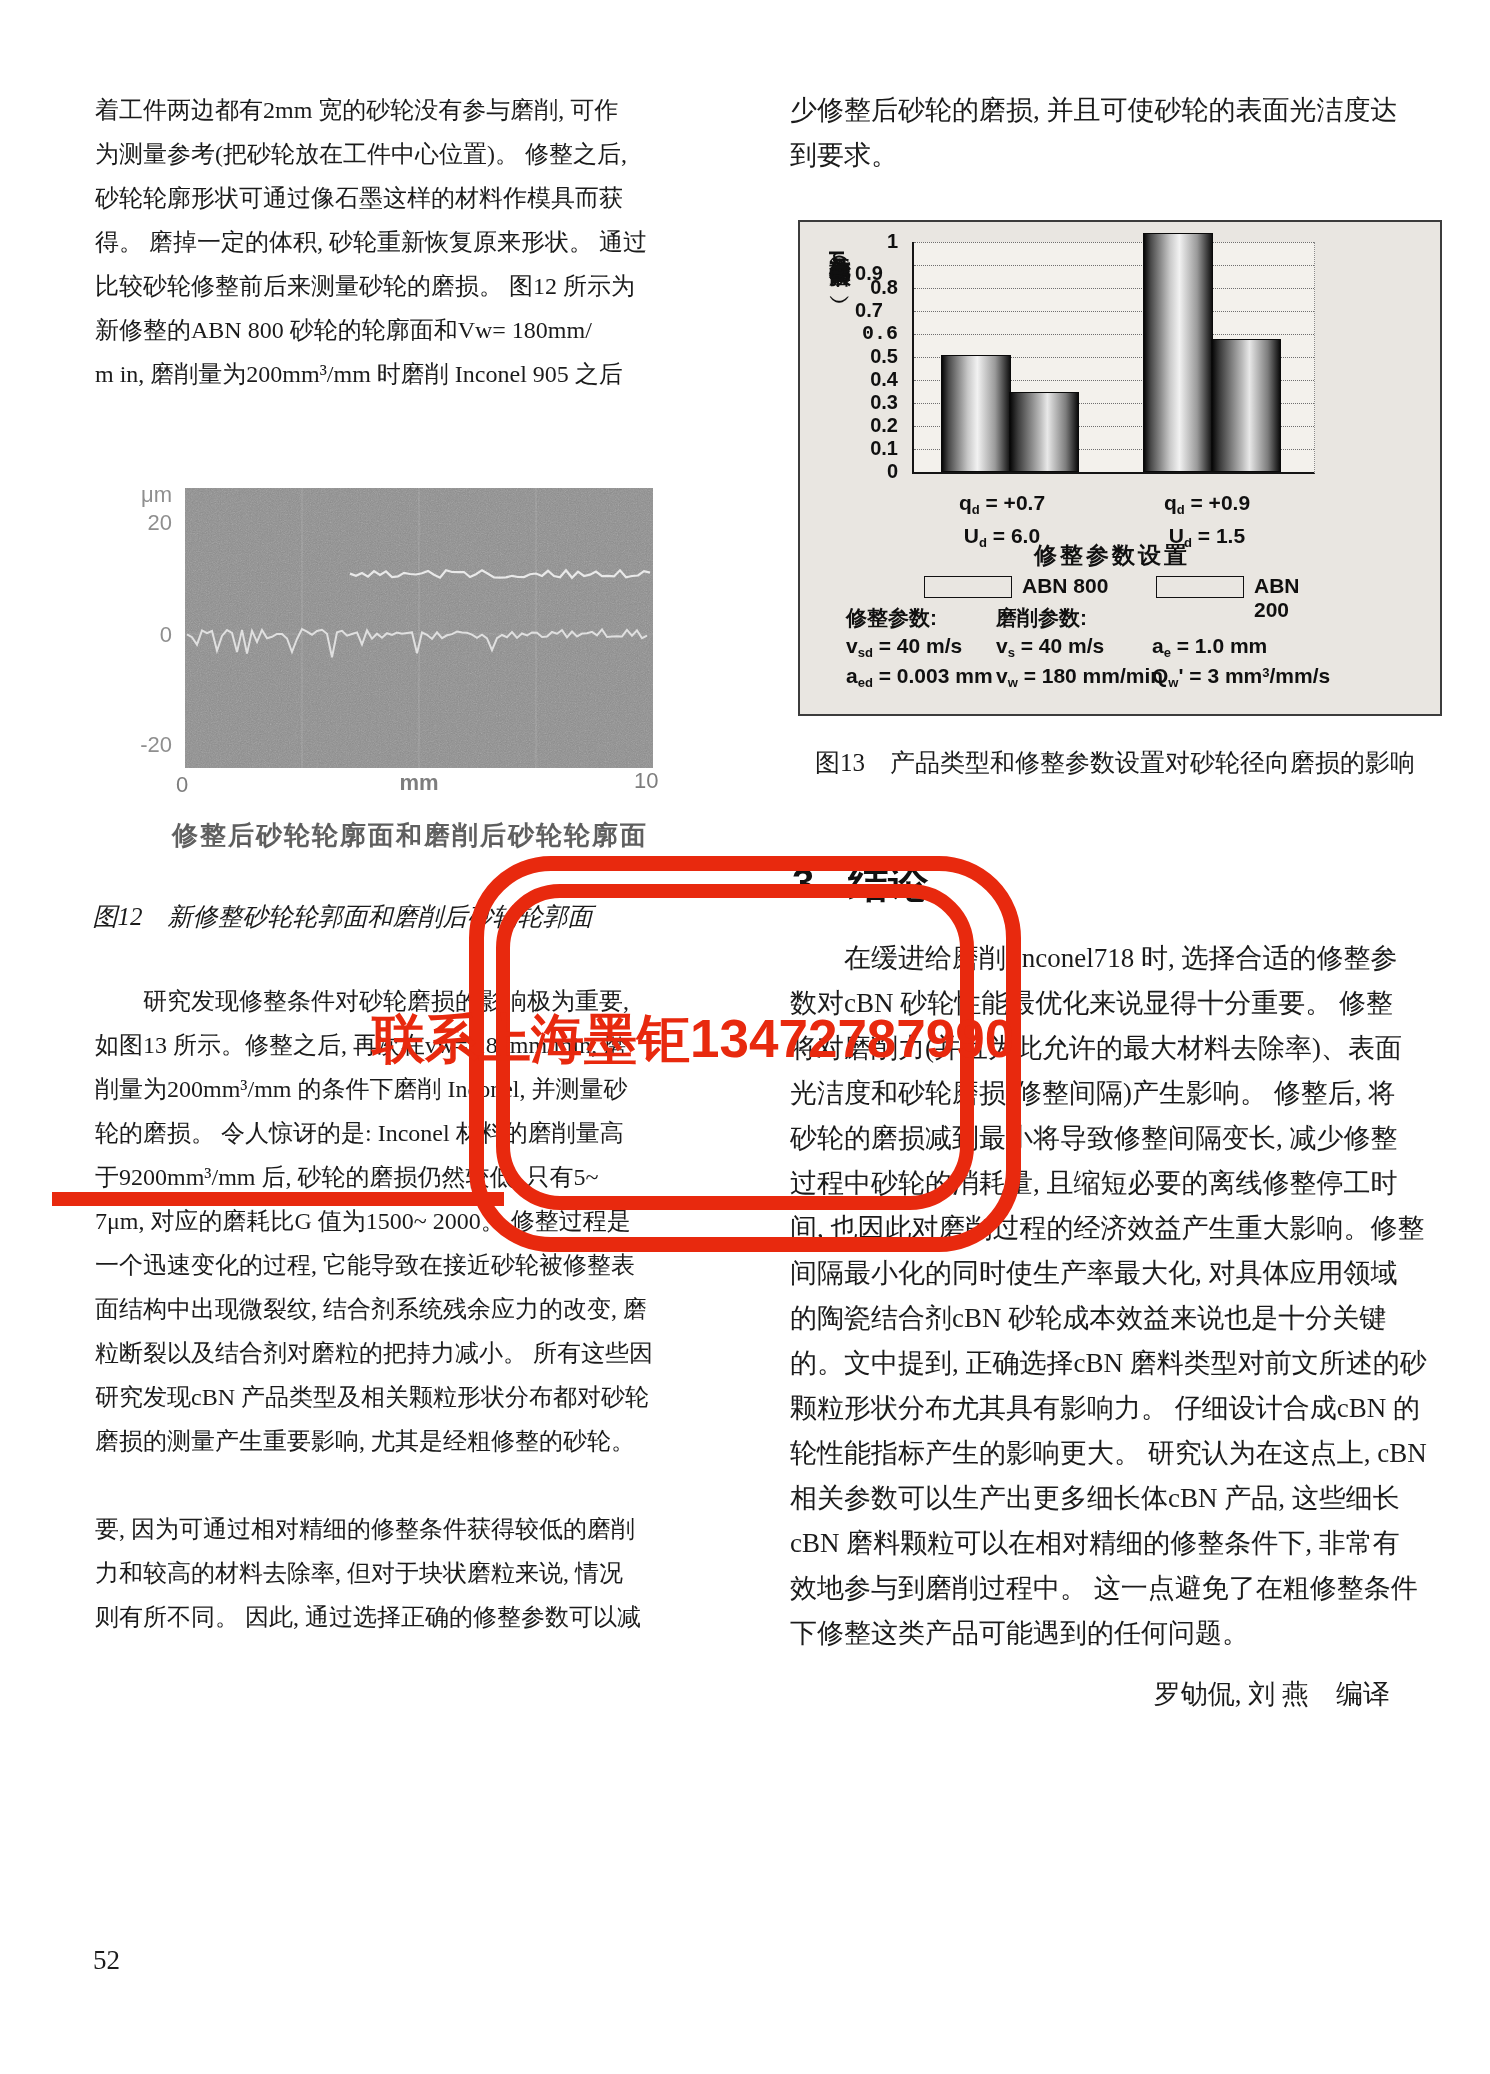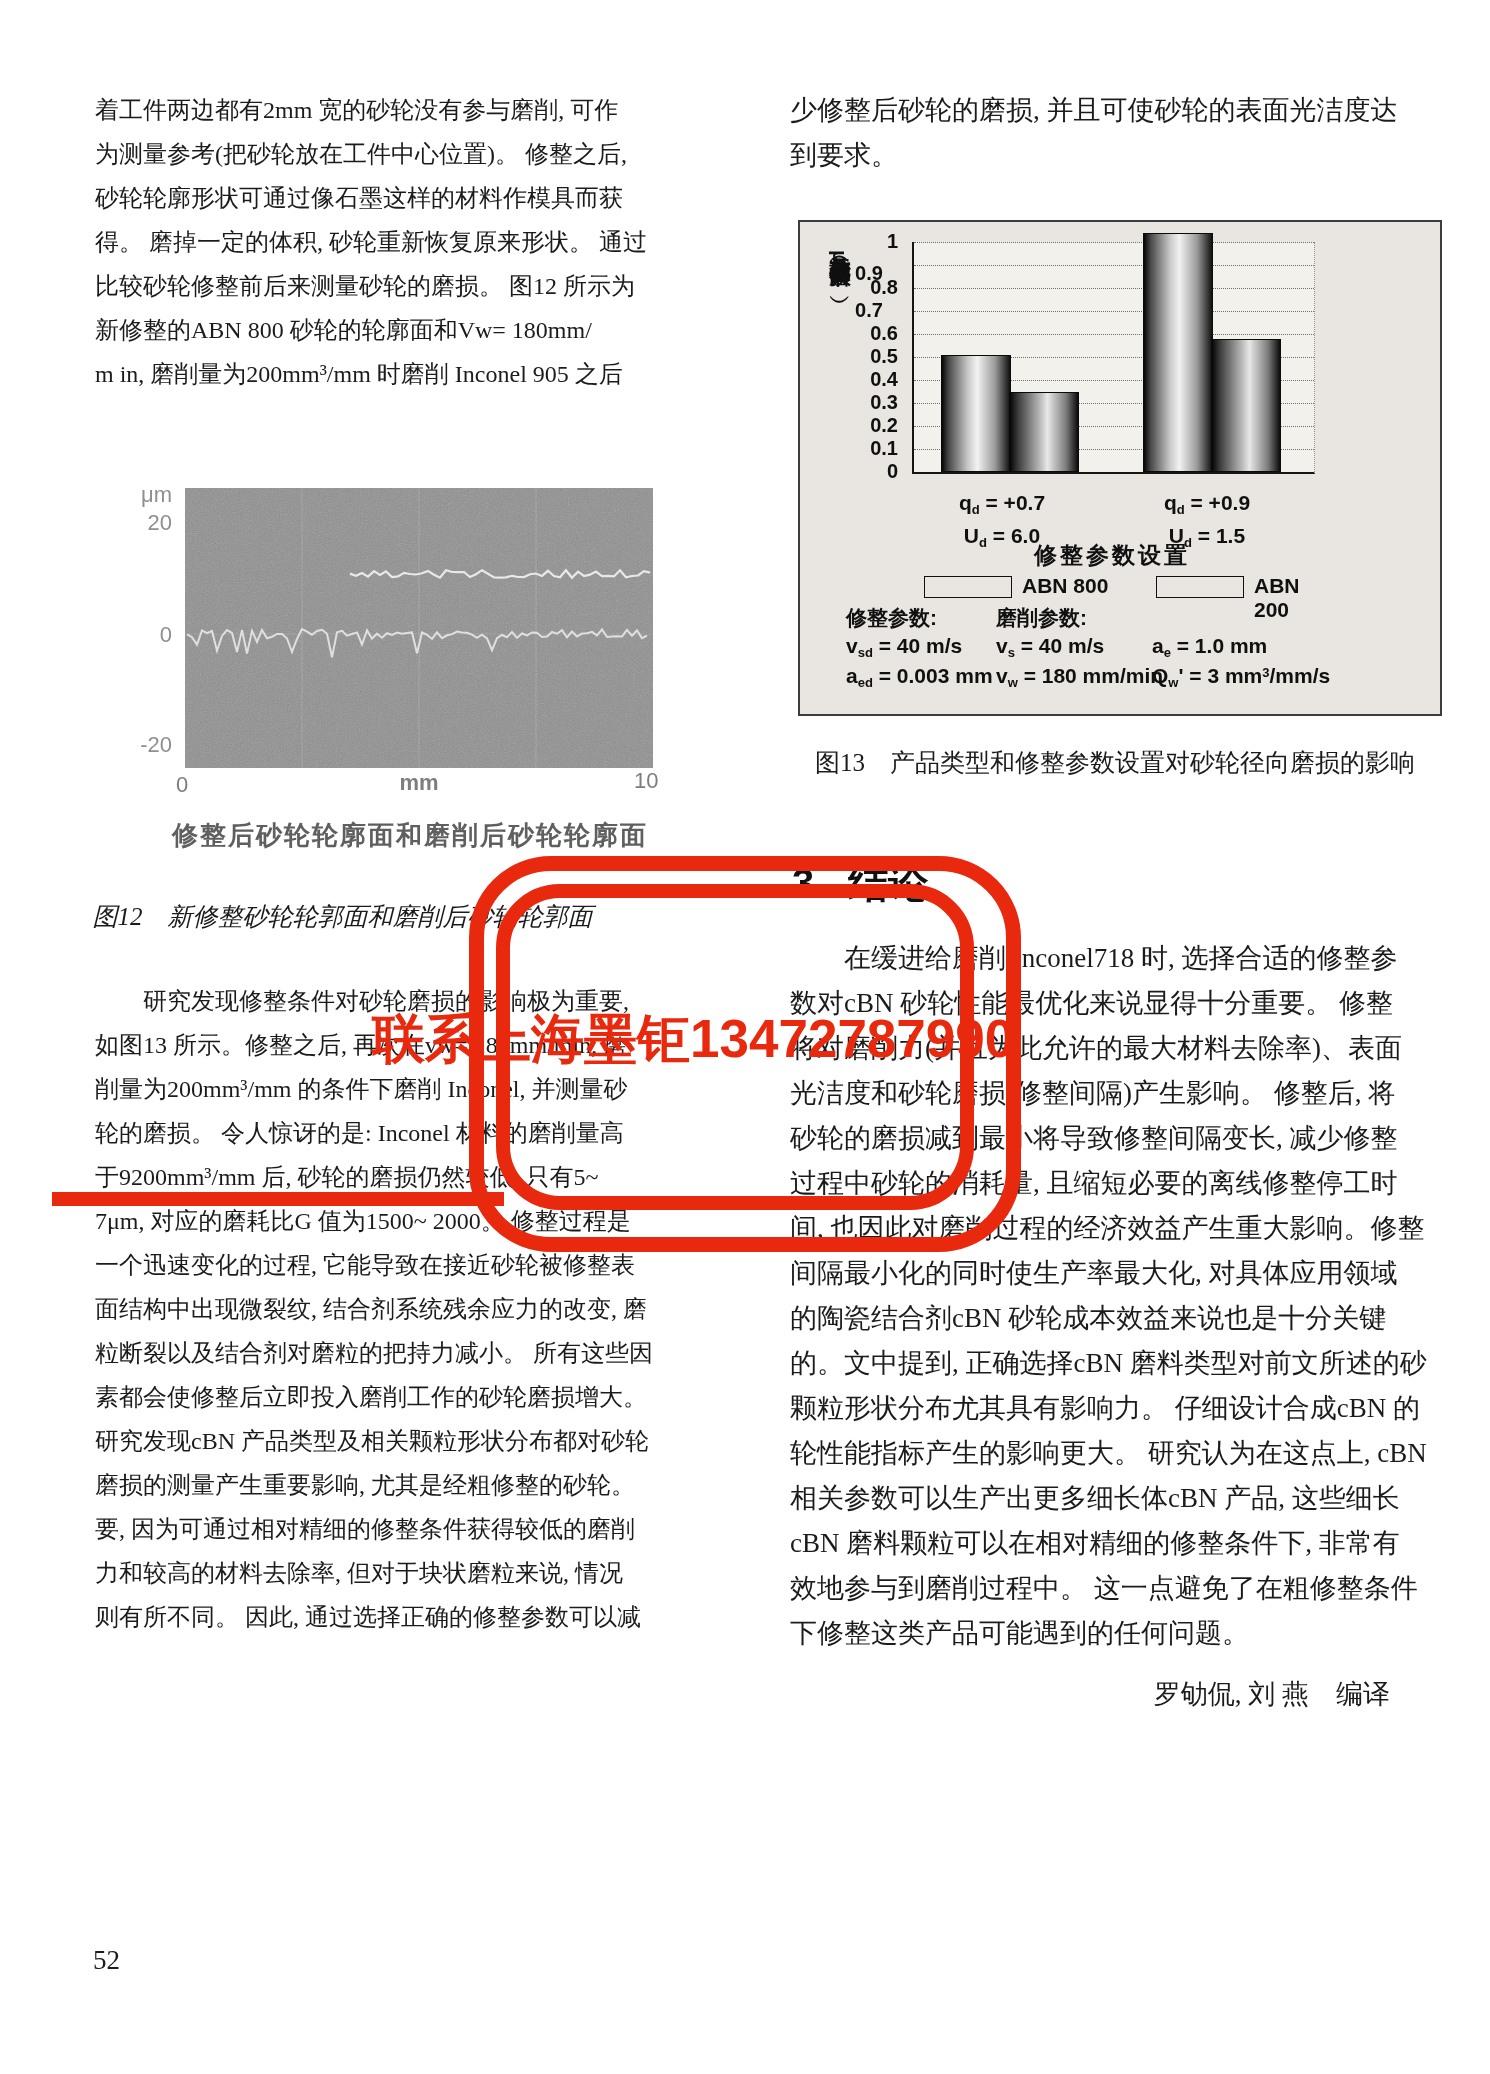--- a/index.html
+++ b/index.html
@@ -76,21 +76,20 @@
   <div class="para col-left" style="top:979px;--lh:44px">
       <div class="tline">　　研究发现修整条件对砂轮磨损的影响极为重要,</div>
       <div class="tline">如图13 所示。修整之后, 再次在vw= 180mm/min, 磨</div>
       <div class="tline">削量为200mm³/mm 的条件下磨削 Inconel, 并测量砂</div>
       <div class="tline">轮的磨损。 令人惊讶的是:  Inconel 材料的磨削量高</div>
       <div class="tline">于9200mm³/mm 后, 砂轮的磨损仍然较低, 只有5~</div>
       <div class="tline">7μm, 对应的磨耗比G 值为1500~ 2000。 修整过程是</div>
       <div class="tline">一个迅速变化的过程, 它能导致在接近砂轮被修整表</div>
       <div class="tline">面结构中出现微裂纹, 结合剂系统残余应力的改变, 磨</div>
       <div class="tline">粒断裂以及结合剂对磨粒的把持力减小。 所有这些因</div>
-      <div class="tline">素都会使修整后立即投入磨削工作的砂轮磨损增大。</div>
       <div class="tline">研究发现cBN 产品类型及相关颗粒形状分布都对砂轮</div>
       <div class="tline">磨损的测量产生重要影响, 尤其是经粗修整的砂轮。</div>
     </div>
   <div class="para col-left" style="top:1507px;--lh:44px">
       <div class="tline">要, 因为可通过相对精细的修整条件获得较低的磨削</div>
       <div class="tline">力和较高的材料去除率, 但对于块状磨粒来说, 情况</div>
       <div class="tline">则有所不同。 因此, 通过选择正确的修整参数可以减</div>
     </div>
 
   <div class="f12-wrap">
@@ -128,21 +127,21 @@
 
   <div class="f13-box">
     <div class="f13-ylabel">标准化砂轮径向磨损（μm）</div>
     <div class="f13-ticks" id="f13-ticks">
         <div class="f13-tick" style="top: 218px;">0</div>
         <div class="f13-tick" style="top: 195px;">0.1</div>
         <div class="f13-tick" style="top: 172px;">0.2</div>
         <div class="f13-tick" style="top: 149px;">0.3</div>
         <div class="f13-tick" style="top: 126px;">0.4</div>
         <div class="f13-tick" style="top: 103px;">0.5</div>
-        <div class="f13-tick" style="top: 80px;">0.6</div>
+        <div class="f13-tick" style="top: 80px; font-family: Liberation Mono, monospace;">0.6</div>
         <div class="f13-tick" style="top: 57px; text-align: center;">0.7</div>
         <div class="f13-tick" style="top: 34px;">0.8</div>
         <div class="f13-tick" style="top: 20px; text-align: center;">0.9</div>
         <div class="f13-tick" style="top: -12px;">1</div>
       </div>
     <div class="f13-plot" id="f13-plot">
         <div class="f13-grid" style="top: 207px;"></div>
         <div class="f13-grid" style="top: 184px;"></div>
         <div class="f13-grid" style="top: 161px;"></div>
         <div class="f13-grid" style="top: 138px;"></div>

